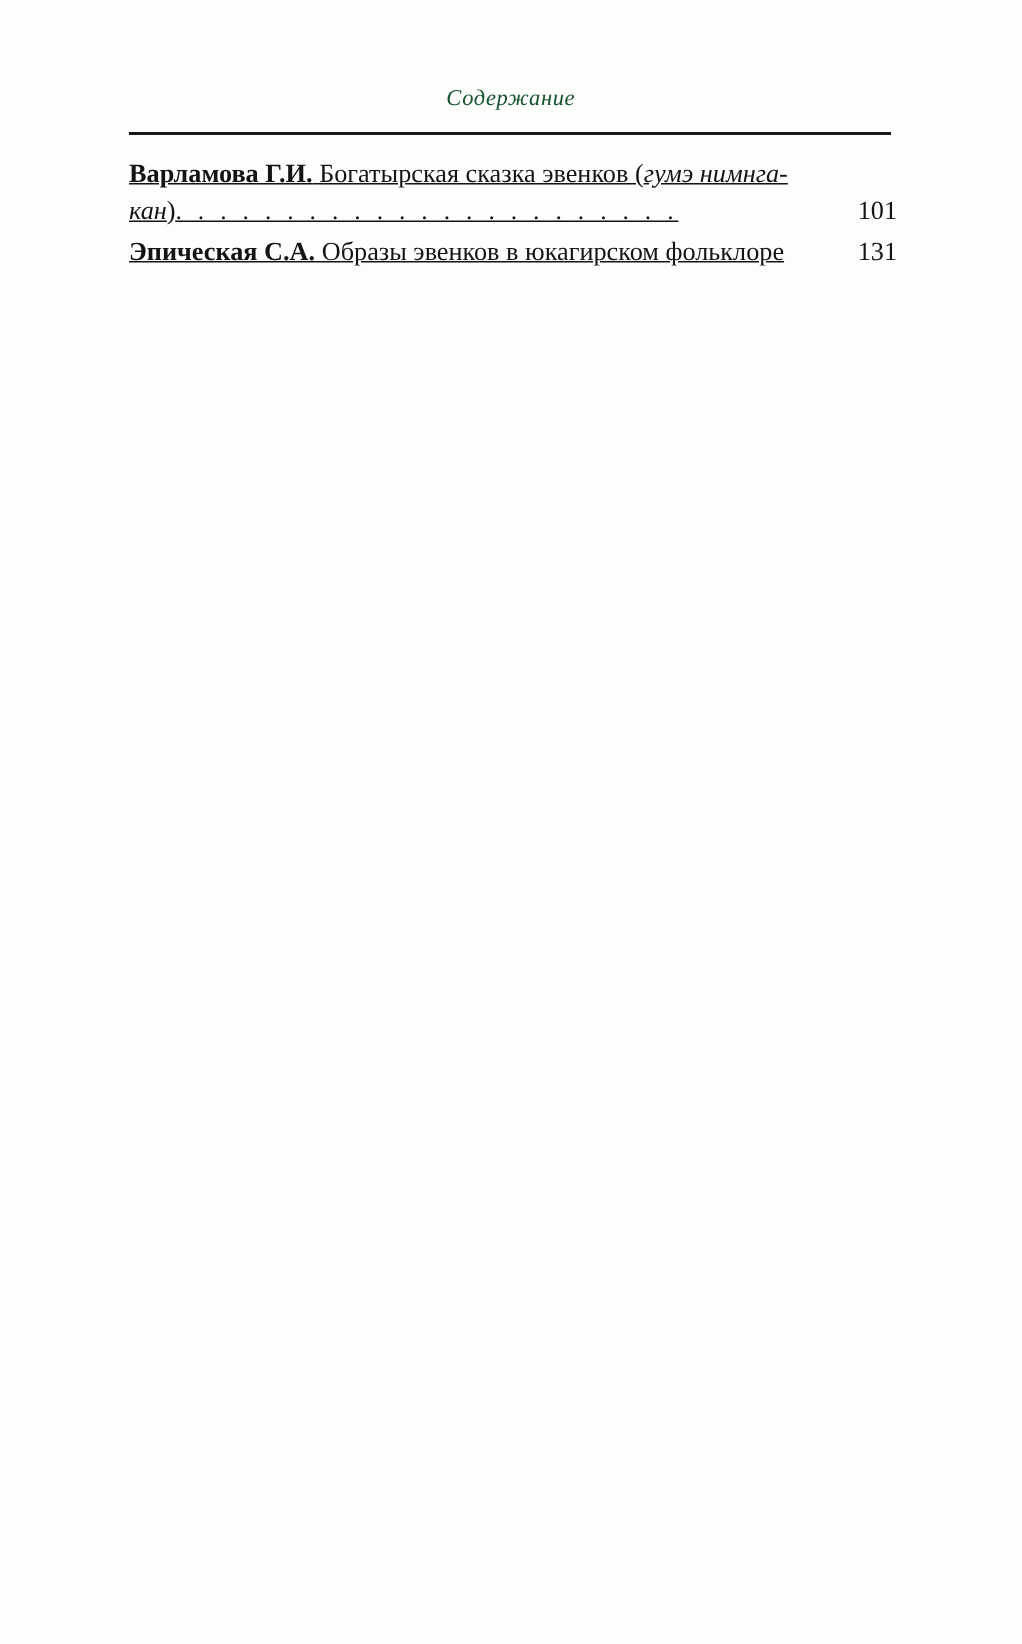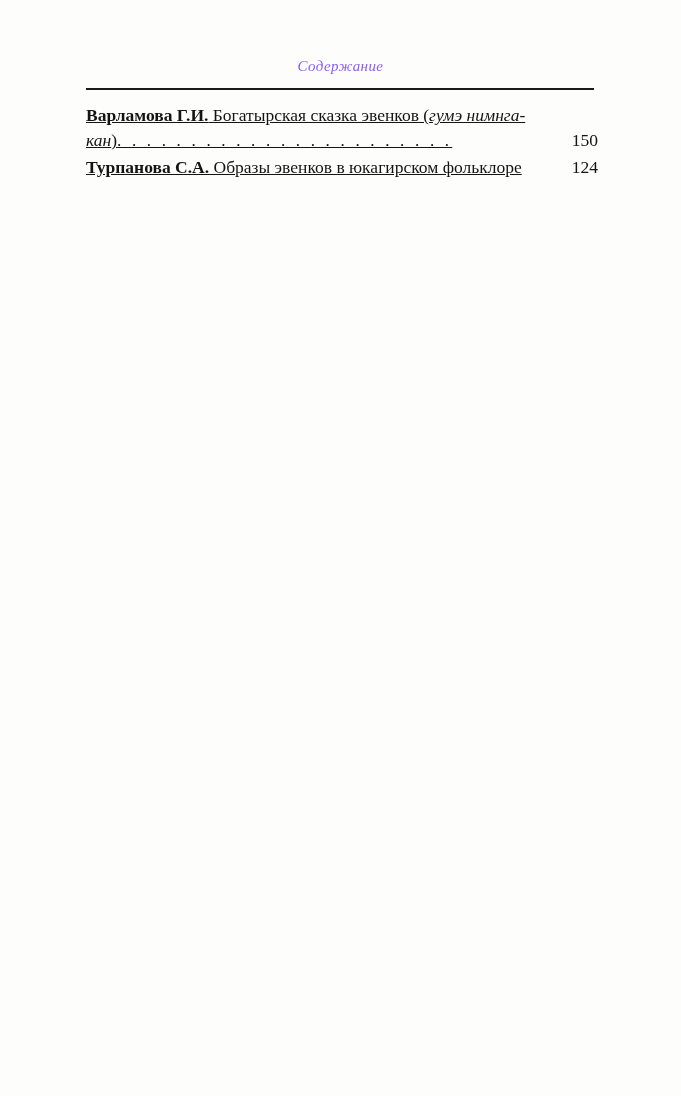--- a/index.html
+++ b/index.html
@@ -29,21 +29,21 @@
   .running-head {
     position: absolute;
     left: 0;
     top: 58px;
     width: 681px;
     text-align: center;
     font-family: "Liberation Serif", serif;
     font-style: italic;
     font-size: 15px;
     letter-spacing: 0.4px;
-    color: #8b5cf6;
+    color: #14532d;
   }
 
   .rule {
     position: absolute;
     left: 86px;
     top: 88px;
     width: 508px;
     height: 2px;
     background: #1a1a1a;
   }
@@ -111,28 +111,28 @@
 
   <div class="toc">
 
     <div class="toc-entry" style="height:50px;">
       <div class="entry-body">
         <span class="entry-text">
           <span class="author">Варламова Г.И.</span><span> Богатырская сказка эвенков (</span><span class="ital">гумэ нимнга-</span><br>
           <span class="ital">кан</span><span>)</span><span class="leader">. . . . . . . . . . . . . . . . . . . . . . .</span>
         </span>
       </div>
-      <div class="page-num pn-row-last" style="top:25px;">150</div>
+      <div class="page-num pn-row-last" style="top:25px;">101</div>
     </div>
 
 
     <div class="toc-entry" style="height:25px;">
       <div class="entry-body">
         <span class="entry-text">
-          <span class="author">Турпанова С.А.</span><span> Образы эвенков в юкагирском фольклоре</span>
+          <span class="author">Эпическая С.А.</span><span> Образы эвенков в юкагирском фольклоре</span>
         </span>
       </div>
-      <div class="page-num" style="top:0;">124</div>
+      <div class="page-num" style="top:0;">131</div>
     </div>
 
 
   </div>
 </div>
 
 </body></html>

